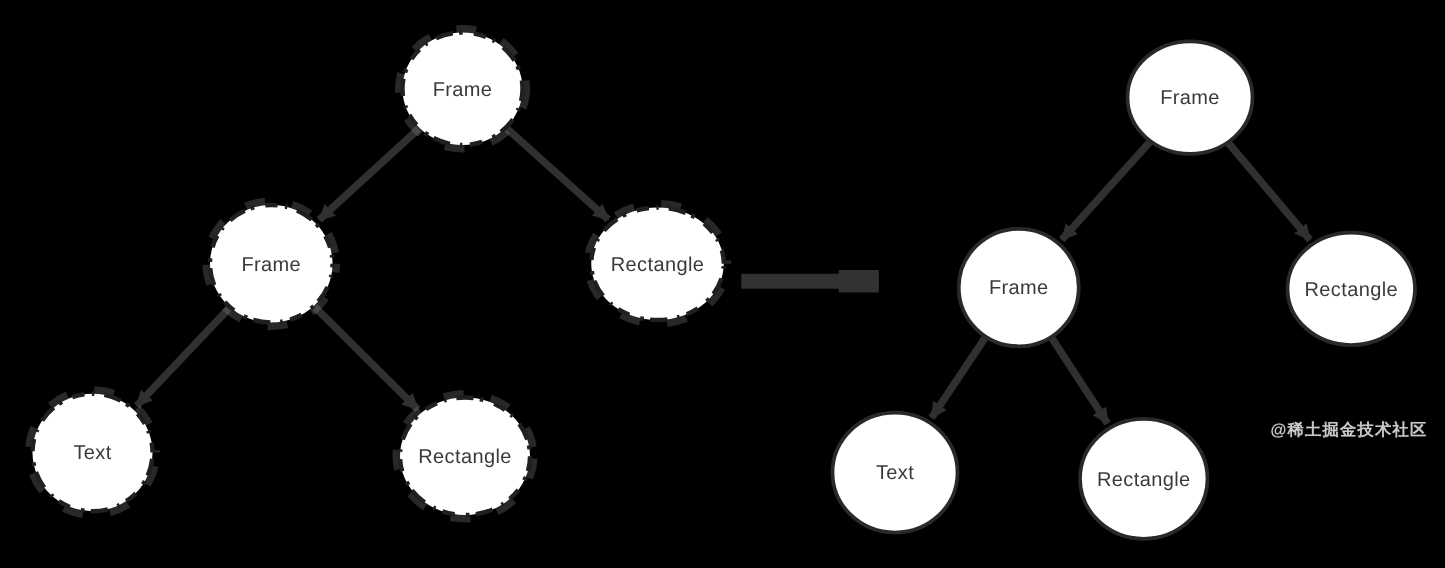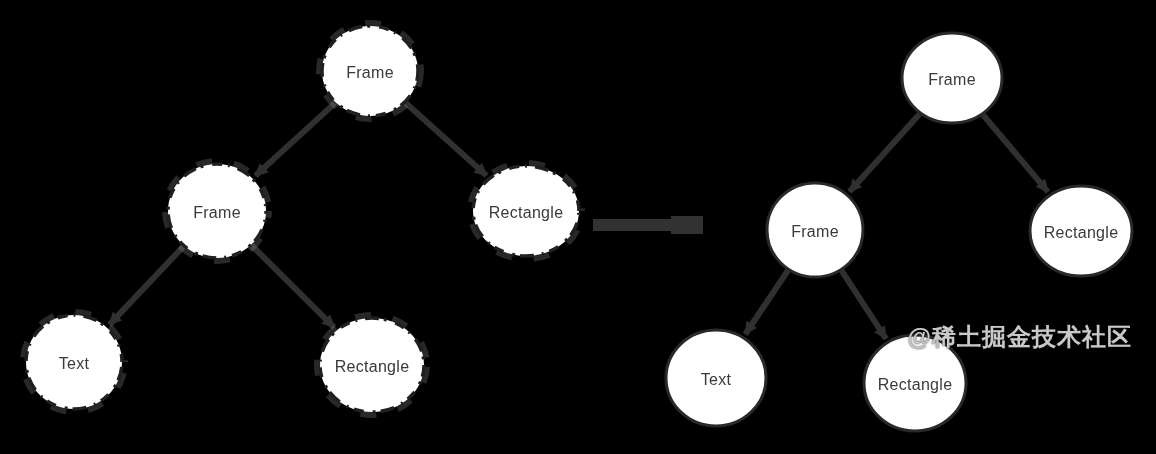--- a/index.html
+++ b/index.html
@@ -24,23 +24,23 @@
     left: 0;
     top: 0;
   }
   .node-label {
     font-family: "Liberation Sans", sans-serif;
     font-size: 16px;
     letter-spacing: 0.3px;
   }
   .watermark {
     position: absolute;
-    right: 24px;
+    right: 14px;
     bottom: 11px;
-    font-size: 24px;
+    font-size: 13px;
     font-weight: bold;
     color: #c9c9c9;
     letter-spacing: 1px;
     text-shadow: 0 0 2px rgba(0,0,0,0.9), 0 0 1px rgba(255,255,255,0.35);
     user-select: none;
   }
 </style>
 </head>
 <body>
 

